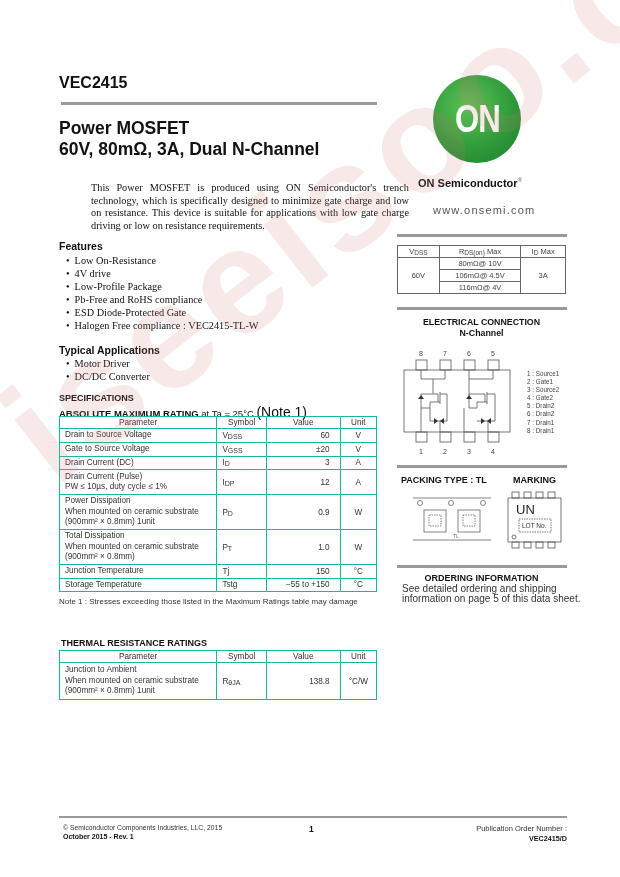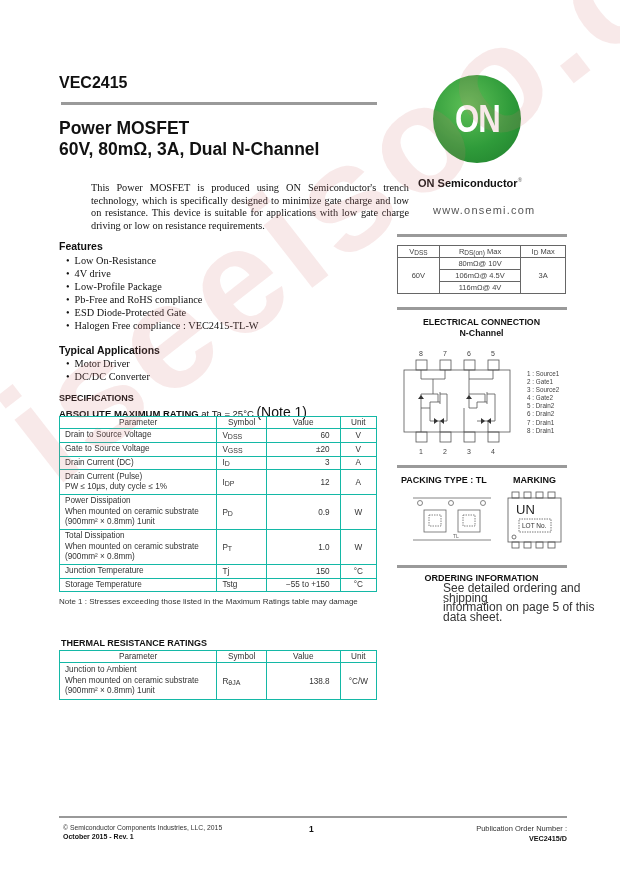--- a/index.html
+++ b/index.html
@@ -63,21 +63,21 @@
 
   .circuit { position: absolute; left: 400px; top: 348px; }
   .pinlist { position: absolute; left: 527px; top: 370px; font-size: 6.3px; line-height: 8.1px; color: #444; list-style: none; }
 
   .pack-h { position: absolute; left: 401px; top: 475px; font-size: 9px; font-weight: bold; }
   .mark-h { position: absolute; left: 513px; top: 475px; font-size: 9px; font-weight: bold; }
   .pack-svg { position: absolute; left: 403px; top: 494px; }
   .mark-svg { position: absolute; left: 506px; top: 490px; }
 
   .order-h { position: absolute; left: 397px; top: 573px; width: 169px; text-align: center; font-size: 9px; font-weight: bold; }
-  .order-t { position: absolute; left: 402px; top: 584px; font-size: 12px; line-height: 9.5px; color: #333; margin-left: 41px; }
+  .order-t { position: absolute; left: 402px; top: 584px; font-size: 10px; line-height: 9.5px; color: #333; }
 
   .footer-rule { position: absolute; left: 59px; top: 816px; width: 508px; height: 2px; background: #999; }
   .f-copy { position: absolute; left: 63px; top: 824px; font-size: 6.8px; color: #333; }
   .f-date { position: absolute; left: 63px; top: 833px; font-size: 7px; font-weight: bold; }
   .f-page { position: absolute; left: 309px; top: 824px; font-size: 8.5px; font-weight: bold; }
   .f-pub { position: absolute; right: 53px; top: 824px; font-size: 7.5px; color: #333; text-align: right; }
   .f-pubnum { position: absolute; right: 53px; top: 834px; font-size: 7.2px; font-weight: bold; text-align: right; }
 </style>
 </head>
 <body>

